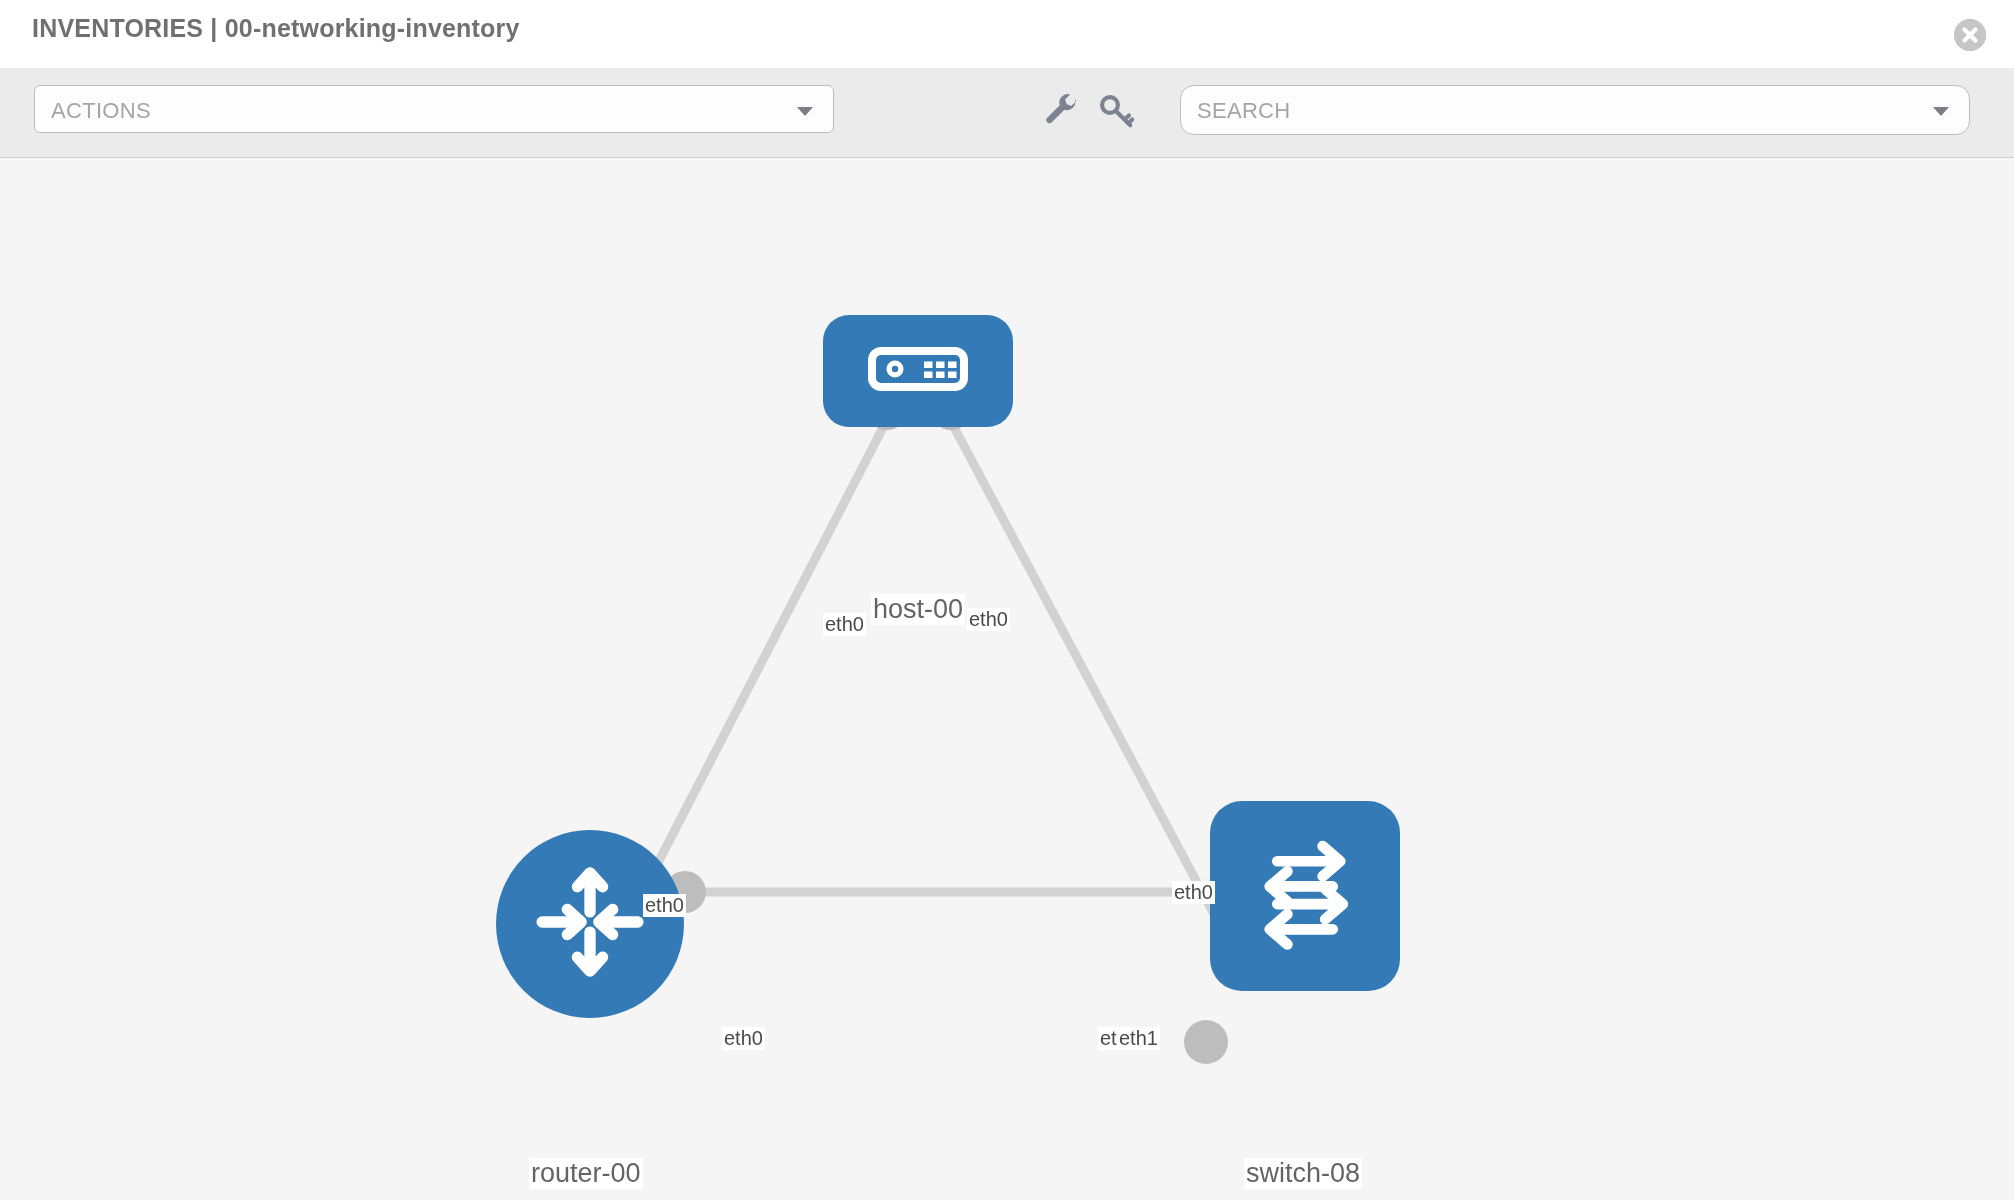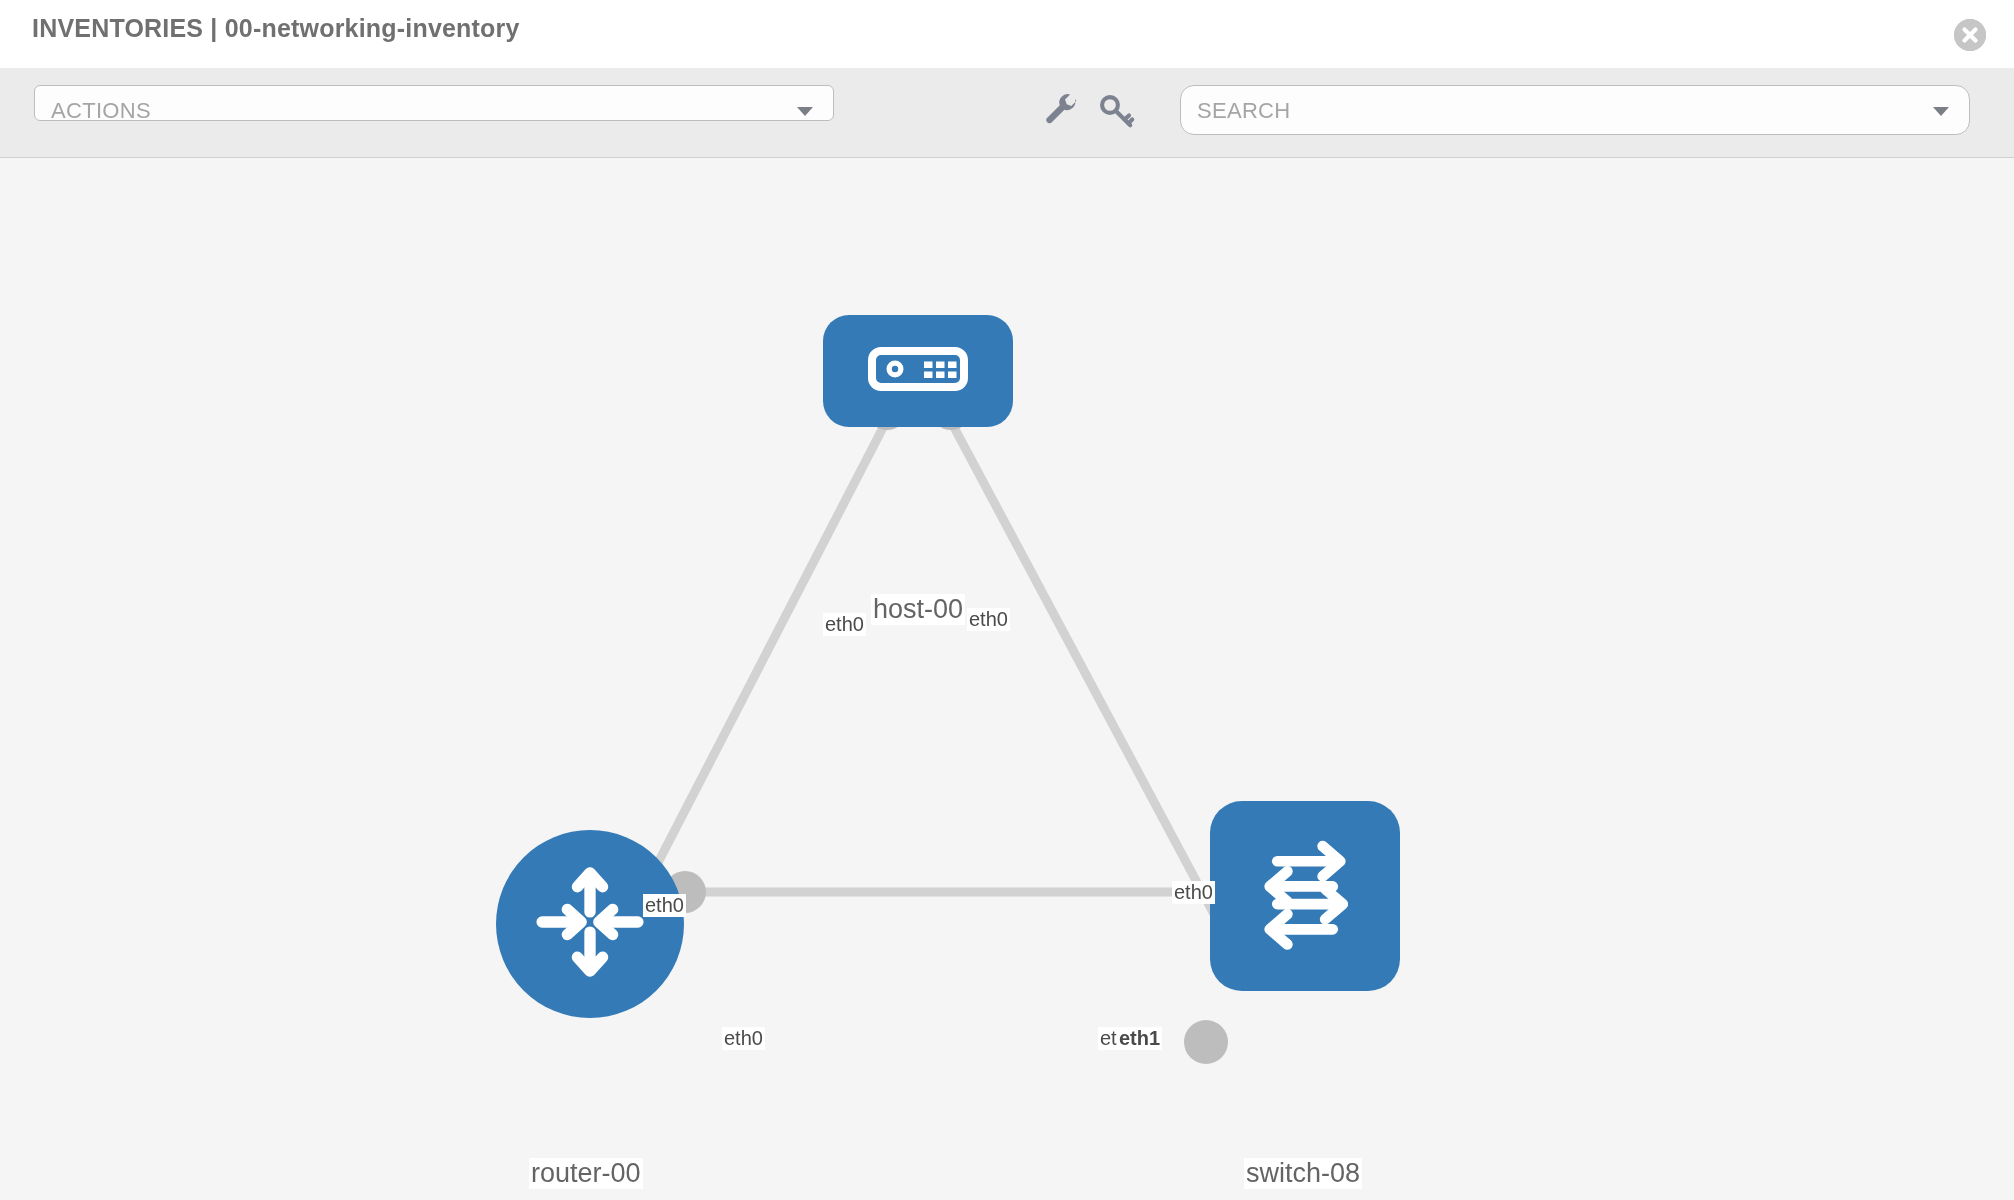--- a/index.html
+++ b/index.html
@@ -45,21 +45,21 @@
   
   .toolbar {
     position: absolute; left: 0; top: 68px;
     width: 2014px; height: 90px;
     background: #ebebeb;
     border-bottom: 1px solid #d0d0d0;
   }
   .actions-select {
     position: absolute;
     left: 34px; top: 85px;
-    width: 800px; height: 36px;
+    width: 800px; height: 48px;
     background: #fdfdfd;
     border: 1px solid #bdbdbd;
     border-radius: 6px;
     cursor: pointer;
   }
   .actions-select .sel-label {
     position: absolute;
     left: 16px; top: 12px;
     font-size: 22px;
     color: #a5a5a5;
@@ -316,19 +316,19 @@
             </g>
           </svg>
         </span>
       </div>
 
       <div class="node-label" style="left:1244px; top:1000px;">switch-08</div>
 
       <div class="iface-label" style="left:1172px; top:723px;">eth0</div>
 
       <div class="iface-label" style="left:1098px; top:869px;">eth0</div>
-      <div class="iface-label" style="left:1117px; top:869px;font-weight:bold;">eth1</div>
+      <div class="iface-label" style="left:1117px; top:869px;">eth1</div>
     </div>
 
   </div>
 
 
 </div>
 
 </body></html>

